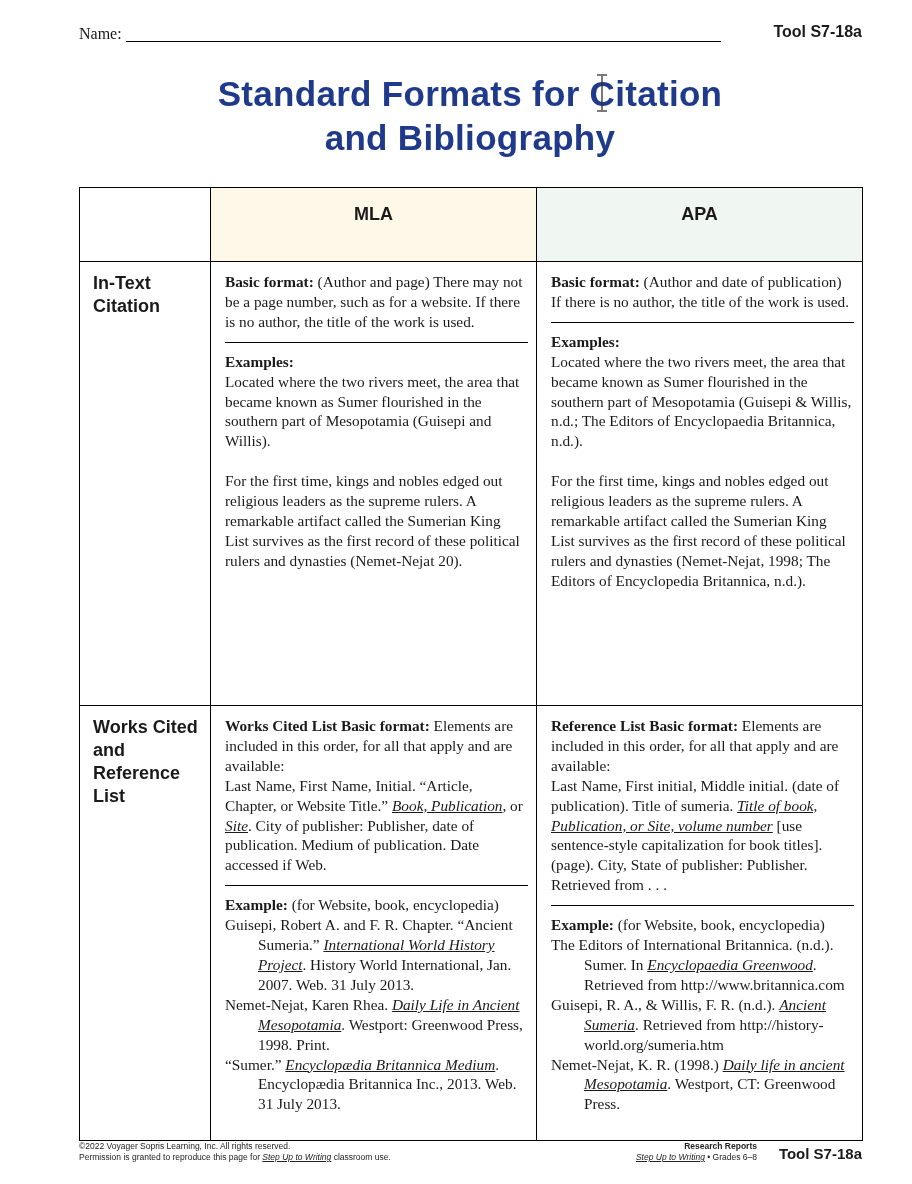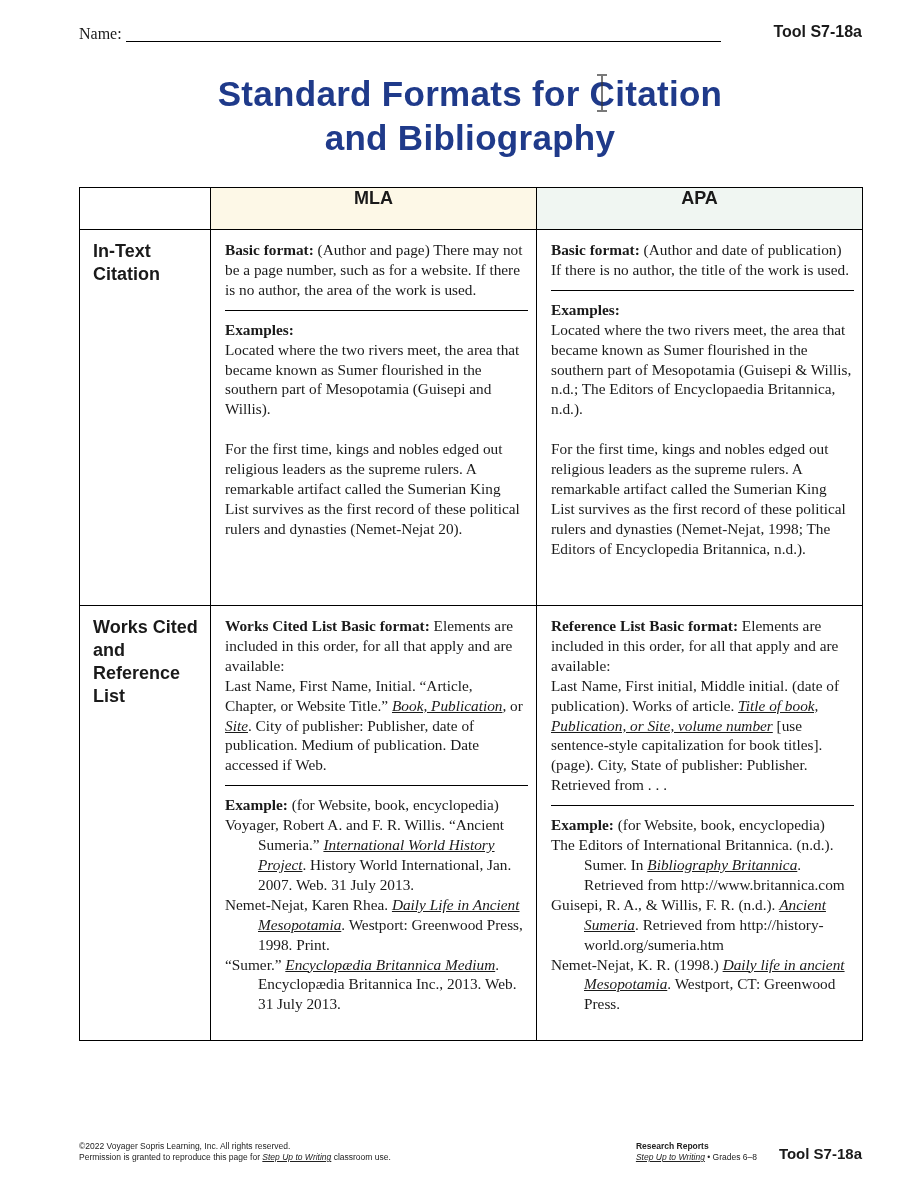--- a/index.html
+++ b/index.html
@@ -11,36 +11,36 @@
     .tool-top { position: absolute; right: 50px; top: 23px; font-family: "Liberation Sans", sans-serif; font-weight: bold; font-size: 16px; }
 
     .title { position: absolute; left: 0; top: 72px; width: 940px; text-align: center; font-family: "Liberation Sans", sans-serif; font-weight: bold; font-size: 35px; line-height: 44px; color: #1f3a8a; letter-spacing: 0.3px; }
     .cursor-c { position: relative; display: inline-block; }
     .ibeam { position: absolute; left: 50%; top: 2px; width: 2px; height: 38px; background: #333; opacity: 0.65; margin-left: -1px; }
     .ibeam::before, .ibeam::after { content: ""; position: absolute; left: -4px; width: 10px; height: 2px; background: #333; }
     .ibeam::before { top: 0; }
     .ibeam::after { bottom: 0; }
 
     table.grid { position: absolute; left: 79px; top: 187px; width: 783px; border-collapse: collapse; table-layout: fixed; }
-    table.grid td, table.grid th { border: 1.3px solid #000; vertical-align: top; padding: 0; }
+    table.grid td, table.grid th { border: 1.3px solid #000; vertical-align: top; padding: 16px; }
     col.c1 { width: 131px; } col.c2 { width: 326px; } col.c3 { width: 326px; }
     th.hdr { height: 41px; font-family: "Liberation Sans", sans-serif; font-weight: bold; font-size: 18px; text-align: center; vertical-align: middle; }
     th.mla { background: #fdf8e7; }
     th.apa { background: #f0f6f2; }
     .rowlabel { font-family: "Liberation Sans", sans-serif; font-weight: bold; font-size: 18px; line-height: 23px; padding: 10px 12px 0 13px !important; }
     .cell { font-family: "Liberation Serif", serif; font-size: 15.3px; line-height: 19.9px; padding: 10px 8px 10px 14px !important; }
     .cell p { margin: 0; }
     .sep { border-top: 1.3px solid #000; margin: 10px 0 9px 0; }
     .gap { height: 19.9px; }
     .hang { padding-left: 33px; text-indent: -33px; }
     b { font-weight: bold; }
     i { font-style: italic; text-decoration: underline; }
 
     .foot-left { position: absolute; left: 79px; top: 1141px; font-family: "Liberation Sans", sans-serif; font-size: 8.5px; line-height: 11px; color: #222; }
-    .foot-right { position: absolute; right: 155px; top: 1141px; text-align: left; font-family: "Liberation Sans", sans-serif; font-size: 8.5px; line-height: 11px; color: #222; }
+    .foot-right { position: absolute; right: 155px; top: 1141px; text-align: right; font-family: "Liberation Sans", sans-serif; font-size: 8.5px; line-height: 11px; color: #222; }
     .foot-right .rr { font-weight: bold; }
     .tool-bottom { position: absolute; right: 50px; top: 1145px; font-family: "Liberation Sans", sans-serif; font-weight: bold; font-size: 15px; }
   </style>
 </head>
 <body>
 
 <div class="name-row">
   <span class="name-label">Name:</span>
   <span class="name-line"></span>
 </div>
@@ -56,24 +56,24 @@
       <col class="c1">
       <col class="c2">
       <col class="c3">
     </colgroup>
   <tbody>
       <tr>
     <th class="hdr"></th>
     <th class="hdr mla">MLA</th>
     <th class="hdr apa">APA</th>
   </tr>
-  <tr style="height:376px;">
+  <tr style="height:444px;">
     <td class="rowlabel">In-Text Citation</td>
     <td class="cell">
-      <p><b>Basic format:</b><span> (Author and page) There may not be a page number, such as for a website. If there is no author, the area of the work is used.</span></p>
+      <p><b>Basic format:</b><span> (Author and page) There may not be a page number, such as for a website. If there is no author, the title of the work is used.</span></p>
       <div class="sep"></div>
       <p><b>Examples:</b></p>
       <p>Located where the two rivers meet, the area that became known as Sumer flourished in the southern part of Mesopotamia (Guisepi and Willis).</p>
       <div class="gap"></div>
       <p>For the first time, kings and nobles edged out religious leaders as the supreme rulers. A remarkable artifact called the Sumerian King List survives as the first record of these political rulers and dynasties (Nemet-Nejat 20).</p>
     </td>
     <td class="cell">
       <p><b>Basic format:</b><span> (Author and date of publication) If there is no author, the title of the work is used.</span></p>
       <div class="sep"></div>
       <p><b>Examples:</b></p>
@@ -82,30 +82,30 @@
       <p>For the first time, kings and nobles edged out religious leaders as the supreme rulers. A remarkable artifact called the Sumerian King List survives as the first record of these political rulers and dynasties (Nemet-Nejat, 1998; The Editors of Encyclopedia Britannica, n.d.).</p>
     </td>
   </tr>
   <tr style="height:435px;">
     <td class="rowlabel">Works Cited and Reference List</td>
     <td class="cell">
       <p><b>Works Cited List Basic format:</b><span> Elements are included in this order, for all that apply and are available:</span></p>
       <p><span>Last Name, First Name, Initial. “Article, Chapter, or Website Title.” </span><i>Book, Publication</i><span>, or </span><i>Site</i><span>. City of publisher: Publisher, date of publication. Medium of publication. Date accessed if Web.</span></p>
       <div class="sep"></div>
       <p><b>Example:</b><span> (for Website, book, encyclopedia)</span></p>
-      <p class="hang"><span>Voyager, Robert A. and F. R. Willis. “Ancient Sumeria.” </span><i>International World History Project</i><span>. History World International, Jan. 2007. Web. 31 July 2013.</span></p>
+      <p class="hang"><span>Guisepi, Robert A. and F. R. Chapter. “Ancient Sumeria.” </span><i>International World History Project</i><span>. History World International, Jan. 2007. Web. 31 July 2013.</span></p>
       <p class="hang"><span>Nemet-Nejat, Karen Rhea. </span><i>Daily Life in Ancient Mesopotamia</i><span>. Westport: Greenwood Press, 1998. Print.</span></p>
       <p class="hang"><span>“Sumer.” </span><i>Encyclopædia Britannica Medium</i><span>. Encyclopædia Britannica Inc., 2013. Web. 31 July 2013.</span></p>
     </td>
     <td class="cell">
       <p><b>Reference List Basic format:</b><span> Elements are included in this order, for all that apply and are available:</span></p>
-      <p><span>Last Name, First initial, Middle initial. (date of publication). Works of article. </span><i>Title of book, Publication, or Site, volume number</i><span> [use sentence-style capitalization for book titles]. (page). City, State of publisher: Publisher. Retrieved from . . .</span></p>
+      <p><span>Last Name, First initial, Middle initial. (date of publication). Title of sumeria. </span><i>Title of book, Publication, or Site, volume number</i><span> [use sentence-style capitalization for book titles]. (page). City, State of publisher: Publisher. Retrieved from . . .</span></p>
       <div class="sep"></div>
       <p><b>Example:</b><span> (for Website, book, encyclopedia)</span></p>
-      <p class="hang"><span>The Editors of International Britannica. (n.d.). Sumer. In </span><i>Bibliography Britannica</i><span>. Retrieved from  http://www.britannica.com</span></p>
+      <p class="hang"><span>The Editors of International Britannica. (n.d.). Sumer. In </span><i>Encyclopaedia Greenwood</i><span>. Retrieved from  http://www.britannica.com</span></p>
       <p class="hang"><span>Guisepi, R. A., &amp; Willis, F. R. (n.d.). </span><i>Ancient Sumeria</i><span>. Retrieved from http://history-world.org/sumeria.htm</span></p>
       <p class="hang"><span>Nemet-Nejat, K. R. (1998.) </span><i>Daily life in ancient Mesopotamia</i><span>. Westport, CT: Greenwood Press.</span></p>
     </td>
   </tr>
 </tbody>
   </table>
 
 <div class="foot-left">
   <div>©2022 Voyager Sopris Learning, Inc. All rights reserved.</div>
   <div><span>Permission is granted to reproduce this page for </span><i>Step Up to Writing</i><span> classroom use.</span></div>

